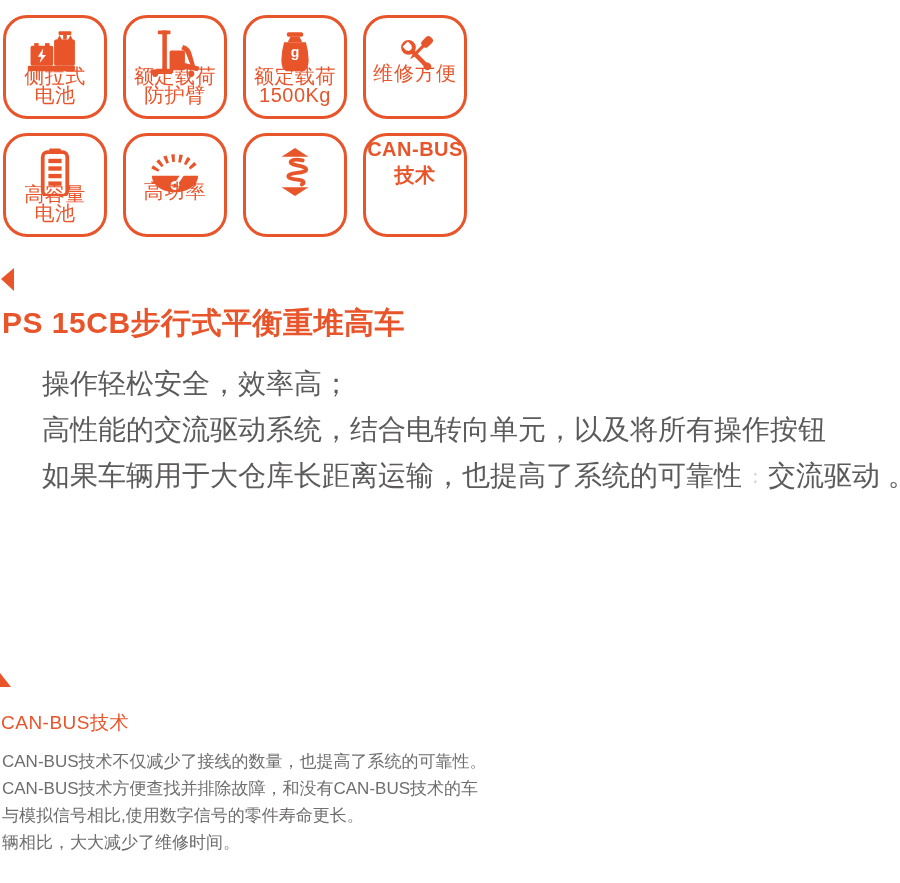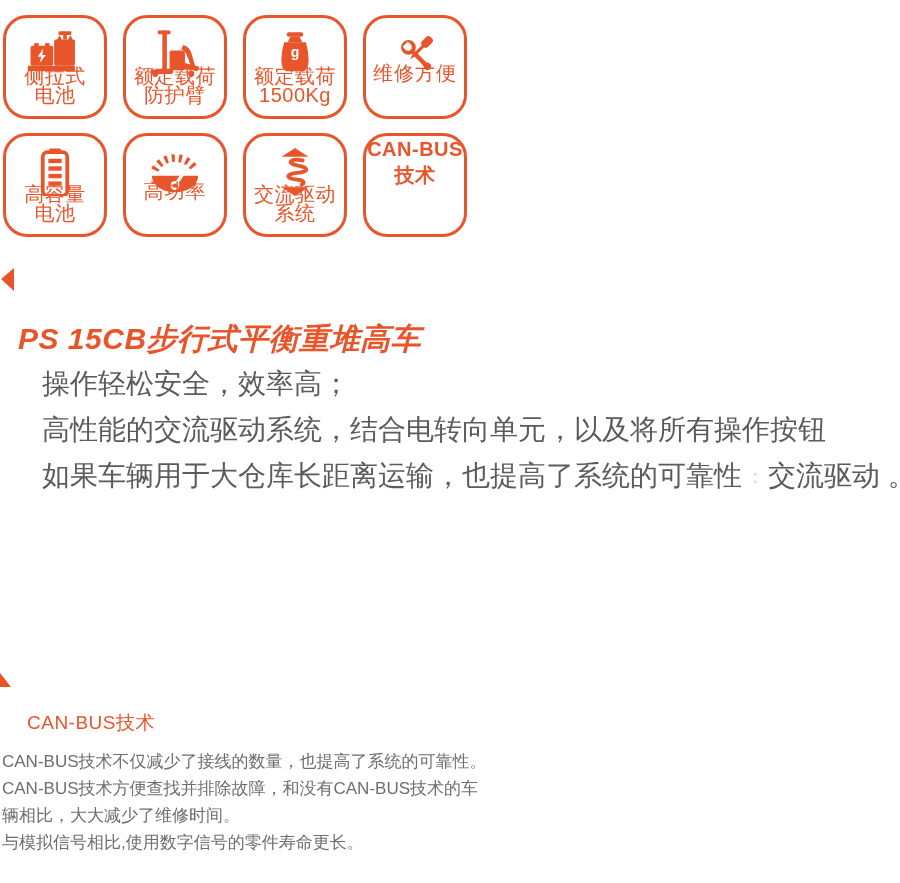--- a/index.html
+++ b/index.html
@@ -58,21 +58,21 @@
     color:#5C5A5A;font-size:28px;line-height:46px;white-space:nowrap;margin-left:40px;
   }
   .desc-line{height:46px;}
   .gap{
     display:inline-block;width:26px;text-align:center;
     color:#D8D2D0;font-size:20px;vertical-align:middle;
   }
   
   .canbus-heading{
     position:absolute;left:1px;top:710px;
-    color:#E8552B;font-size:19px;font-weight:500;letter-spacing:.5px;padding-left:26px;
+    color:#E8552B;font-size:19px;font-weight:500;letter-spacing:.5px;
   }
   .canbus-body{
     position:absolute;left:2px;top:748px;
     color:#6F6D6D;font-size:17px;line-height:27px;white-space:nowrap;
   }
   .canbus-line{height:27px;}
   svg{display:block;}
 </style>
 </head>
 <body>
@@ -176,43 +176,41 @@
   </div>
 
   <div class="tile">
     <div class="tile-icon">
       <svg width="36" height="48" viewBox="0 0 36 50" fill="#E8552B">
         <path d="M18 0 L4 9 L32 9 Z"></path>
         <path d="M18 50 L4 41 L32 41 Z"></path>
         <path d="M26 13 c-12 -3 -18 3 -6 5 c13 2 13 7 0 8 c-12 1 -12 6 0 7 c7 .6 9 3 5 5" fill="none" stroke="#E8552B" stroke-width="4" stroke-linecap="round"></path>
       </svg>
     </div>
-    <div class="tile-label">交流驱动
-系统</div>
   </div>
 
   <div class="tile tile--text">
     <div class="tile-label">CAN-BUS
 技术</div>
   </div>
 
 </div>
 
 <div class="marker-left"></div>
 
-<h1 class="product-title" style="margin:16px;font-style:italic;">PS 15CB步行式平衡重堆高车</h1>
+<h1 class="product-title" style="margin:0;">PS 15CB步行式平衡重堆高车</h1>
 
 <div class="product-desc">
   <div class="desc-line">操作轻松安全，效率高；</div>
   <div class="desc-line">高性能的交流驱动系统，结合电转向单元，以及将所有操作按钮</div>
   <div class="desc-line"><span>如果车辆用于大仓库长距离运输，也提高了系统的可靠性</span><span class="gap">∶</span><span>交流驱动 。</span></div>
 </div>
 
 <div class="marker-small"></div>
 
 <h2 class="canbus-heading" style="margin:0;">CAN-BUS技术</h2>
 
 <div class="canbus-body">
   <div class="canbus-line">CAN-BUS技术不仅减少了接线的数量，也提高了系统的可靠性。</div>
   <div class="canbus-line">CAN-BUS技术方便查找并排除故障，和没有CAN-BUS技术的车</div>
+  <div class="canbus-line">与模拟信号相比,使用数字信号的零件寿命更长。</div>
   <div class="canbus-line">辆相比，大大减少了维修时间。</div>
-  <div class="canbus-line">与模拟信号相比,使用数字信号的零件寿命更长。</div>
 </div>
 
 </body></html>

